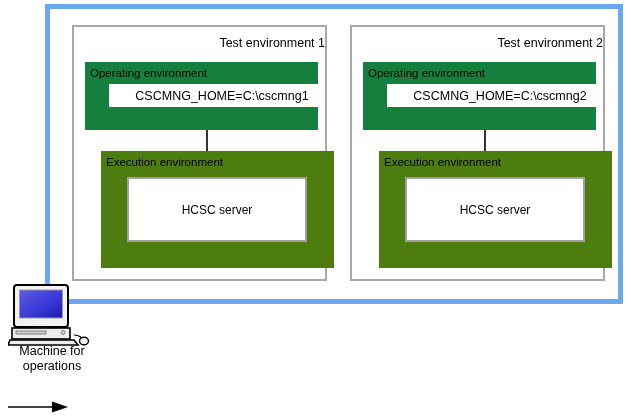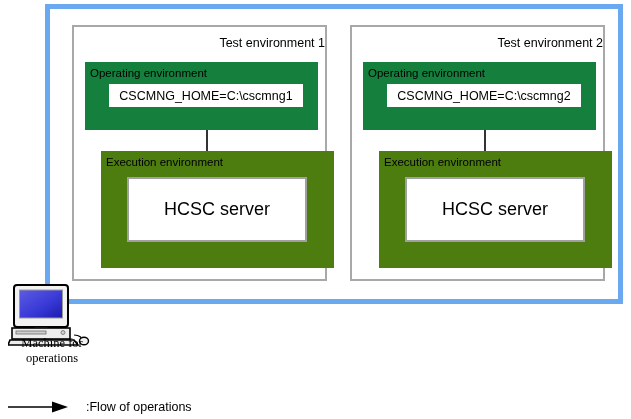--- a/index.html
+++ b/index.html
@@ -74,20 +74,21 @@
     left: 24px;
     top: 22px;
     width: 194px;
     height: 23px;
     background: #ffffff;
     display: flex;
     align-items: center;
     justify-content: center;
     font-size: 12.5px;
     white-space: nowrap;
+    padding-left: 16px;
   }
 
   
   .execution-env {
     position: absolute;
     left: 27px;
     top: 124px;
     width: 233px;
     height: 117px;
     background: #4d7c0f;
@@ -97,21 +98,21 @@
     left: 26px;
     top: 26px;
     width: 180px;
     height: 65px;
     background: #ffffff;
     border: 2px solid #a0a0a0;
     box-sizing: border-box;
     display: flex;
     align-items: center;
     justify-content: center;
-    font-size: 18px;
+    font-size: 12px;
     white-space: nowrap;
   }
 
   
   .flow-arrow {
     position: absolute;
     left: 126px;
     top: 103px;
     width: 14px;
     height: 68px;
@@ -122,26 +123,25 @@
   #dev-machine {
     position: absolute;
     left: 8px;
     top: 284px;
     width: 84px;
     height: 62px;
   }
   #dev-machine-label {
     position: absolute;
     left: 0px;
-    top: 336px;
+    top: 344px;
     width: 104px;
     text-align: center;
     font-size: 12.5px;
     line-height: 15px;
-    font-family: Liberation Serif, serif;
   }
 
   
   #legend {
     position: absolute;
     left: 8px;
     top: 398px;
     display: flex;
     align-items: center;
     height: 18px;
@@ -230,14 +230,13 @@
 <div id="dev-machine-label">
   <div>Machine for</div>
   <div>operations</div>
 </div>
 
 <div id="legend">
   <svg id="legend-arrow" viewBox="0 0 64 14">
     <line x1="0" y1="7" x2="46" y2="7" stroke="#000000" stroke-width="1.6"></line>
     <polygon points="60,7 44,1.5 44,12.5" fill="#000000"></polygon>
   </svg>
-  <span id="legend-text">:Flow of operations</span>
 </div>
 
 </body></html>

